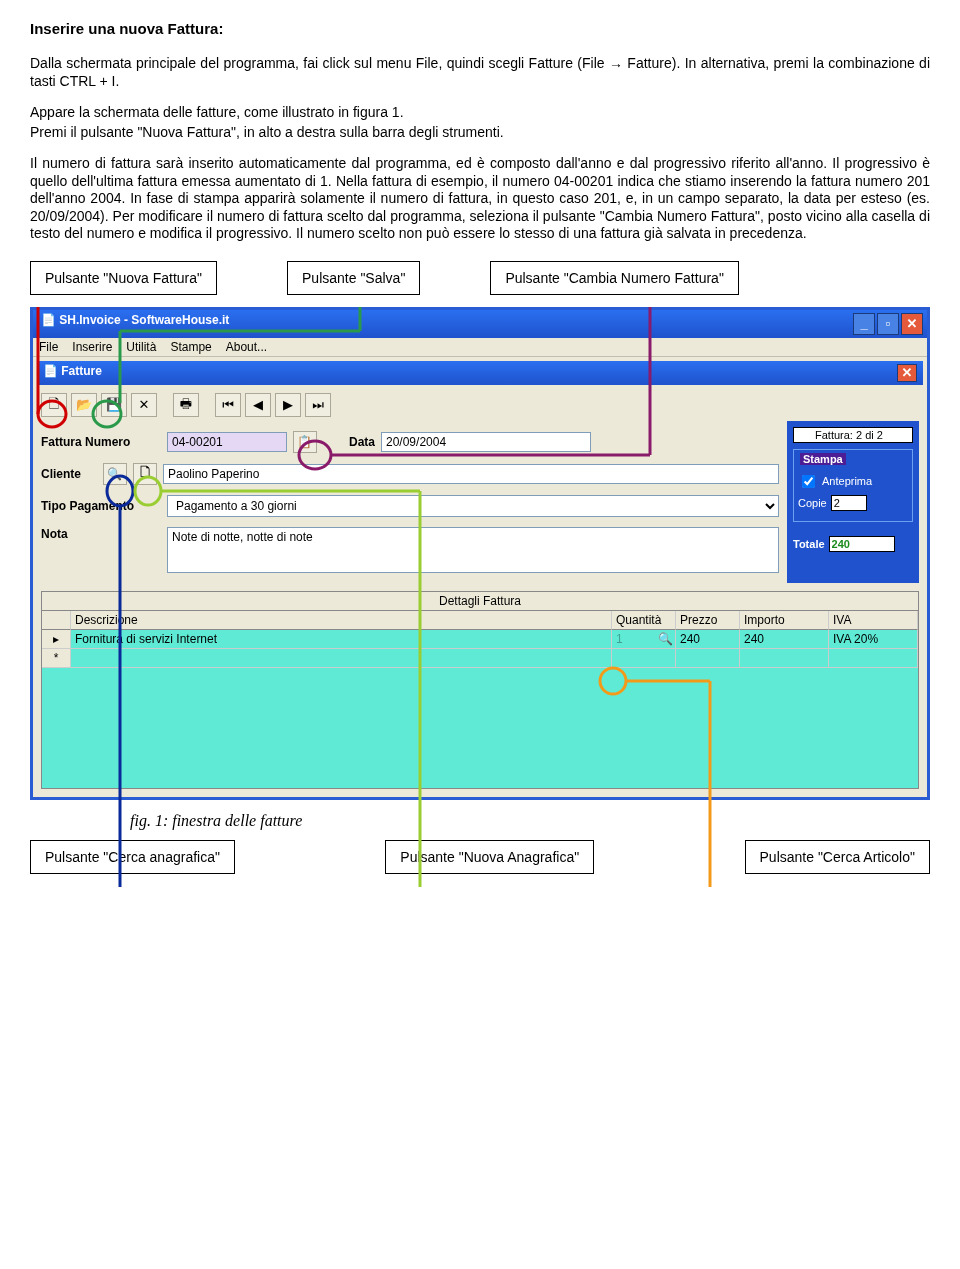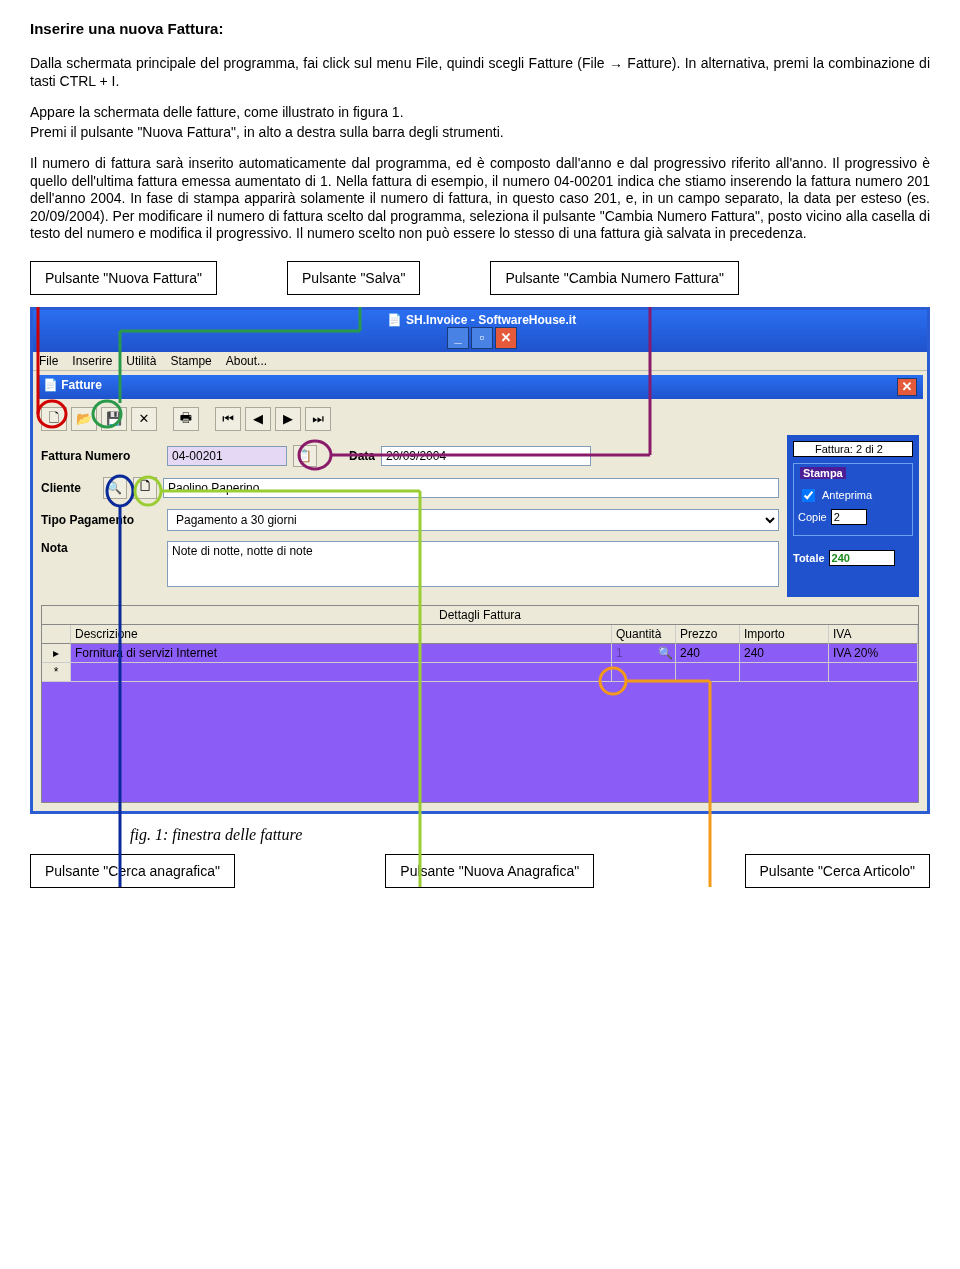--- a/index.html
+++ b/index.html
@@ -35,26 +35,24 @@
     position: relative;
     margin-top: 10px;
     border: 3px solid #2a5dd4;
     background: #ece9d8;
     width: 894px;
   }
   .titlebar {
     background: linear-gradient(to bottom, #2a6ff0, #1f52cc);
     color: white;
     display: flex;
-    align-items: center;
     justify-content: space-between;
     padding: 3px 4px 3px 8px;
     font-size: 12px;
     font-weight: bold;
-    flex-direction: column;
   }
   .win-btns {
     display: flex;
     gap: 2px;
   }
   .win-btn {
     width: 20px;
     height: 20px;
     background: #4882e4;
     border: 1px solid #1a3a7a;
@@ -141,21 +139,21 @@
     height: 20px;
     border: 1px solid #aca899;
     background: #f0eee0;
     display: flex;
     align-items: center;
     justify-content: center;
     font-size: 12px;
   }
   .grid {
     border: 1px solid #888;
-    background: #8b5cf6;
+    background: #5eead4;
     font-size: 12px;
     margin: 0 8px 8px 8px;
   }
   .grid-title {
     text-align: center;
     background: #ece9d8;
     border-bottom: 1px solid #888;
     padding: 2px;
   }
   .grid-header, .grid-row {

